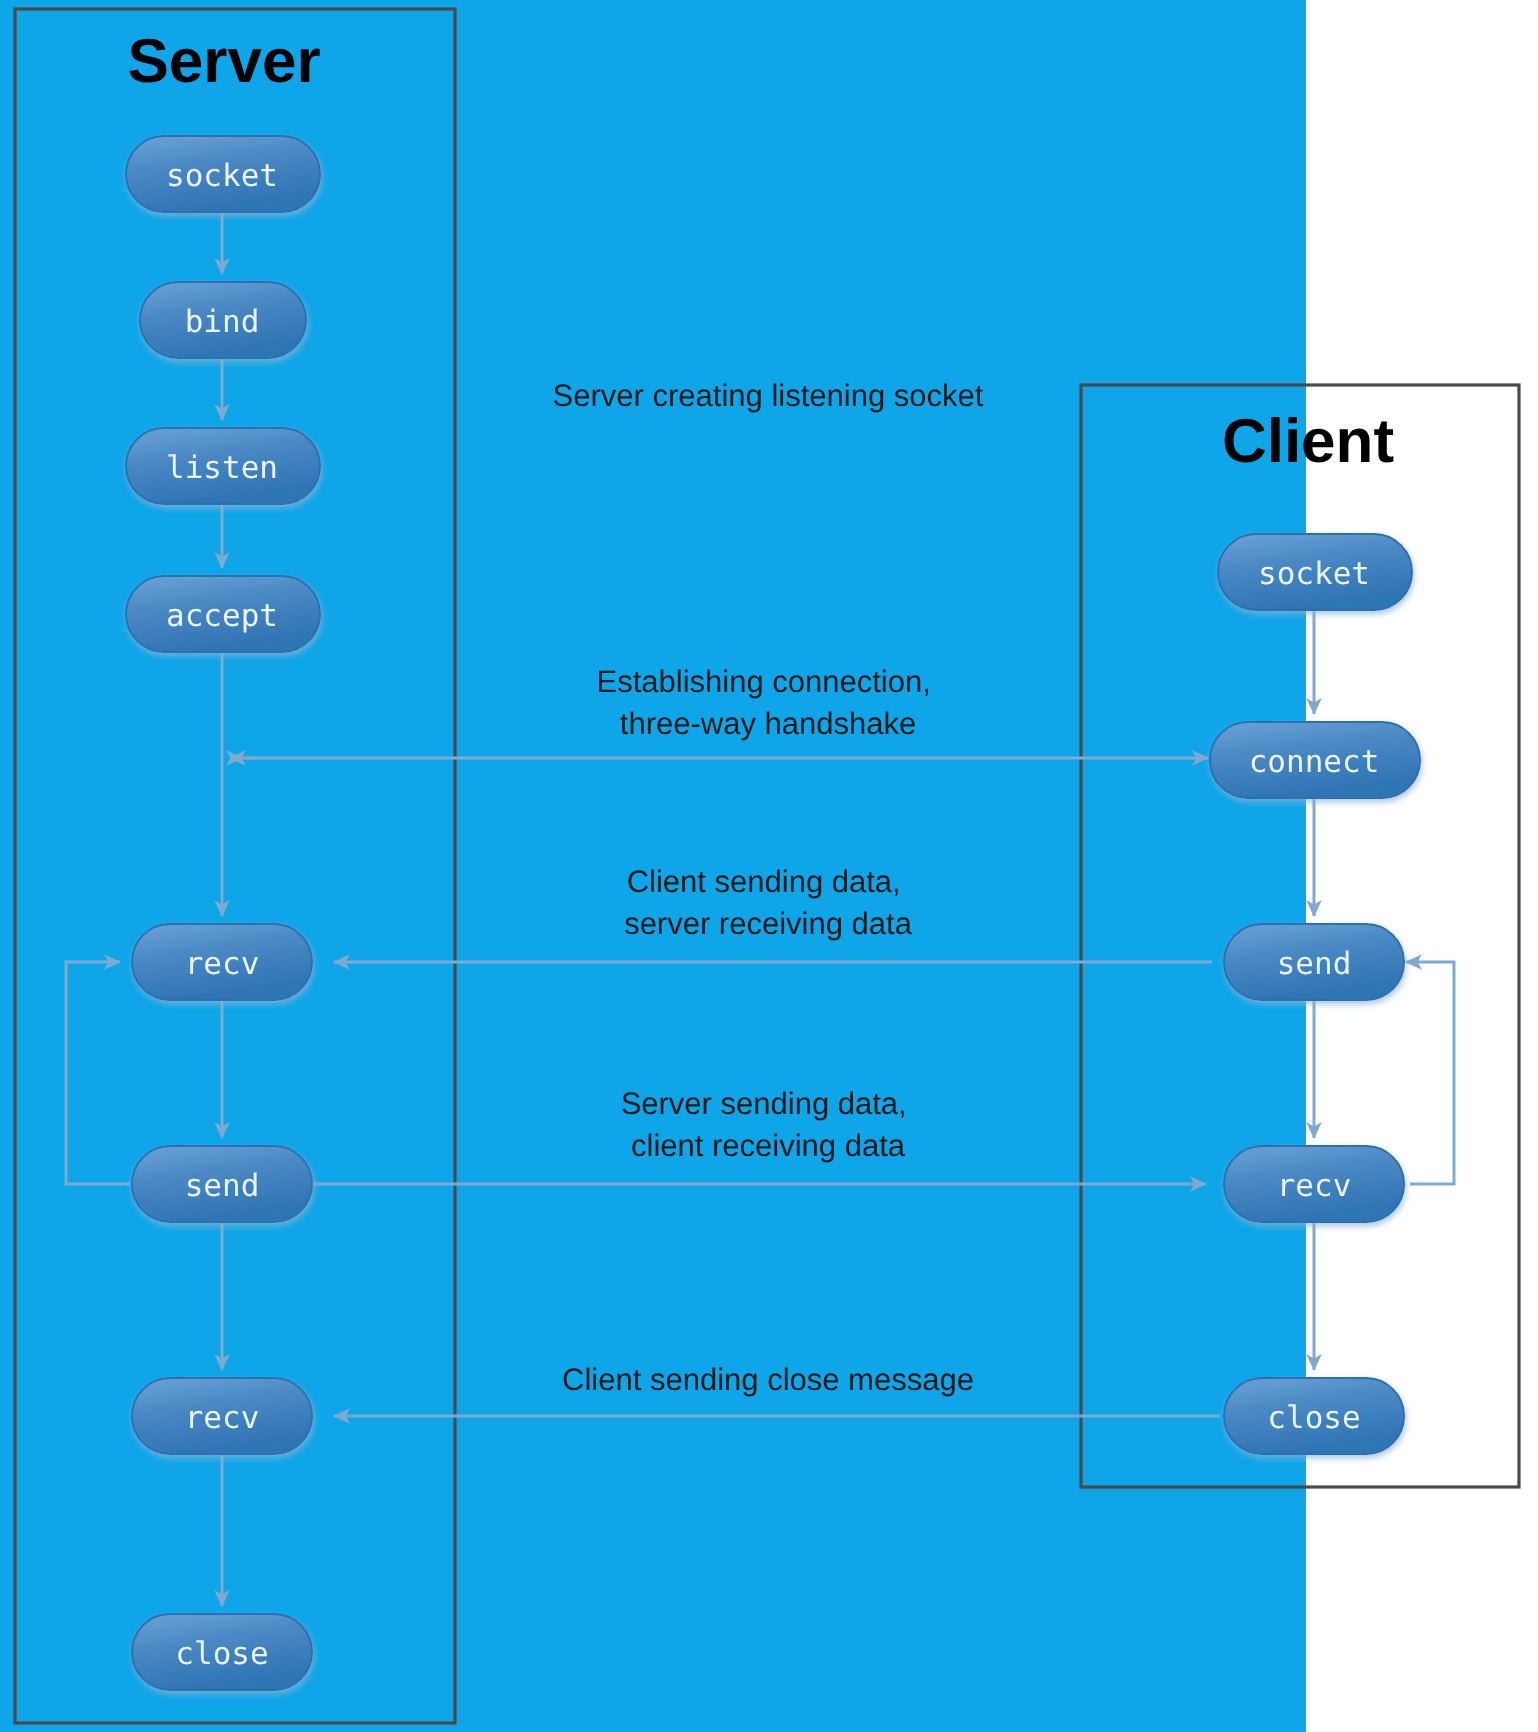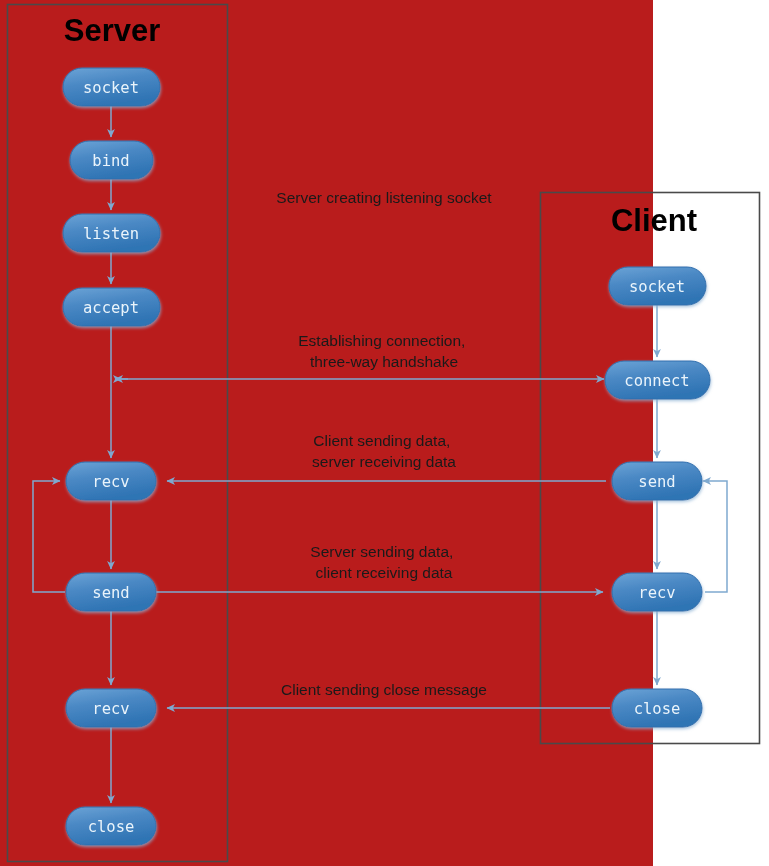--- a/index.html
+++ b/index.html
@@ -1,18 +1,18 @@
 <!DOCTYPE html>
 <html><head>
 <meta charset="utf-8">
 <style>
   html,body{margin:0;padding:0;background:#ffffff;}
   body{width:769px;height:866px;overflow:hidden;
        font-family:"Liberation Sans", sans-serif;}
-  #stage{position:relative;width:653px;height:866px;background:#b91c1c;}
+  #stage{position:relative;width:653px;height:866px;background:#0ea5e9;}
   svg#diagram{position:absolute;left:0;top:0;width:769px;height:866px;}
   .grp-title{font-family:"Liberation Sans", sans-serif;font-size:31px;font-weight:bold;fill:#000;}
   .node-label{font-family:"DejaVu Sans Mono", monospace;font-size:15.5px;fill:#eaf4fb;}
   .edge-label{font-family:"Liberation Sans", sans-serif;font-size:15.5px;fill:#1a1a1a;}
 </style>
 </head>
 <body>
 
 <div id="stage">
 <svg id="diagram" viewBox="0 0 769 866">

